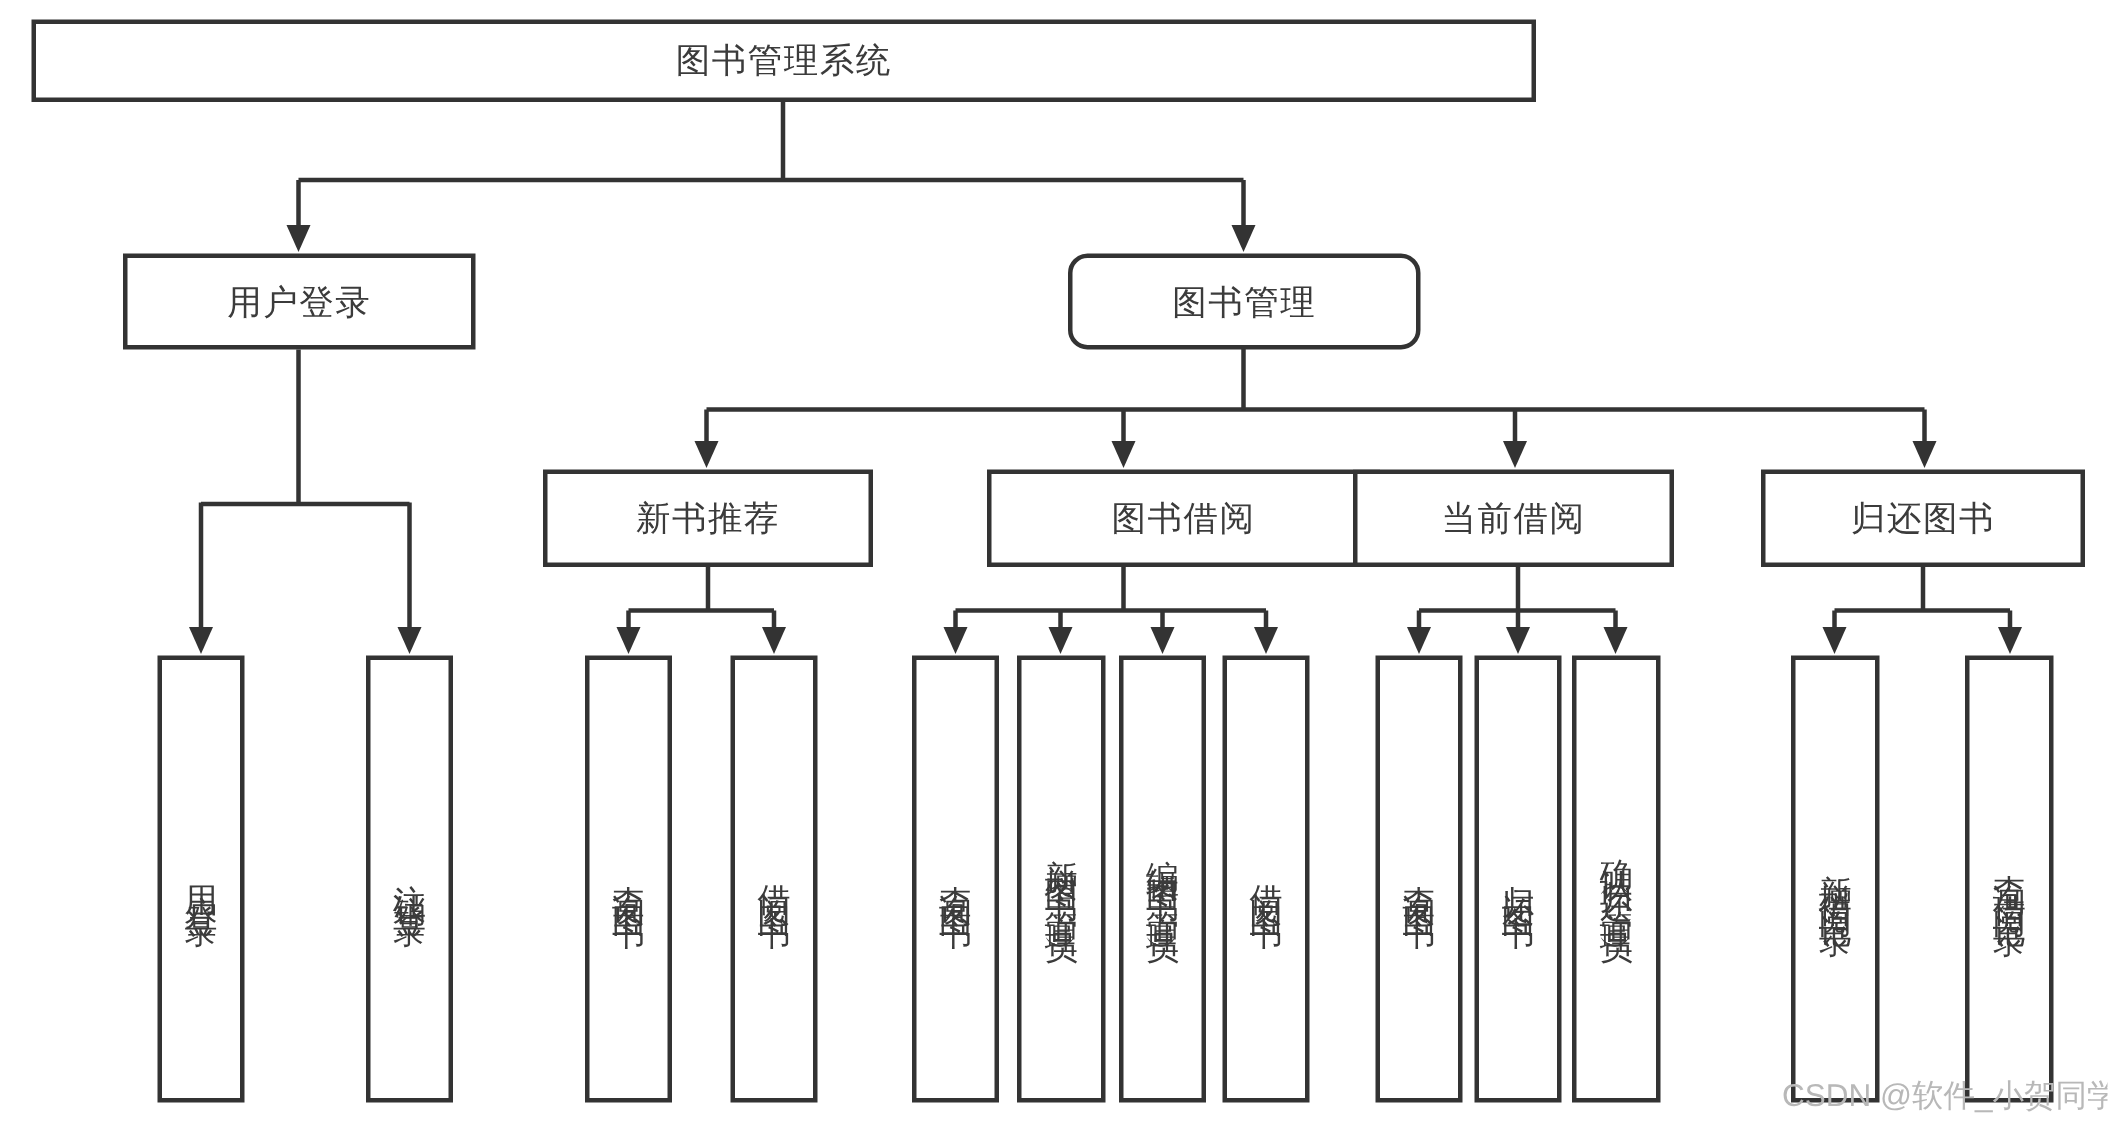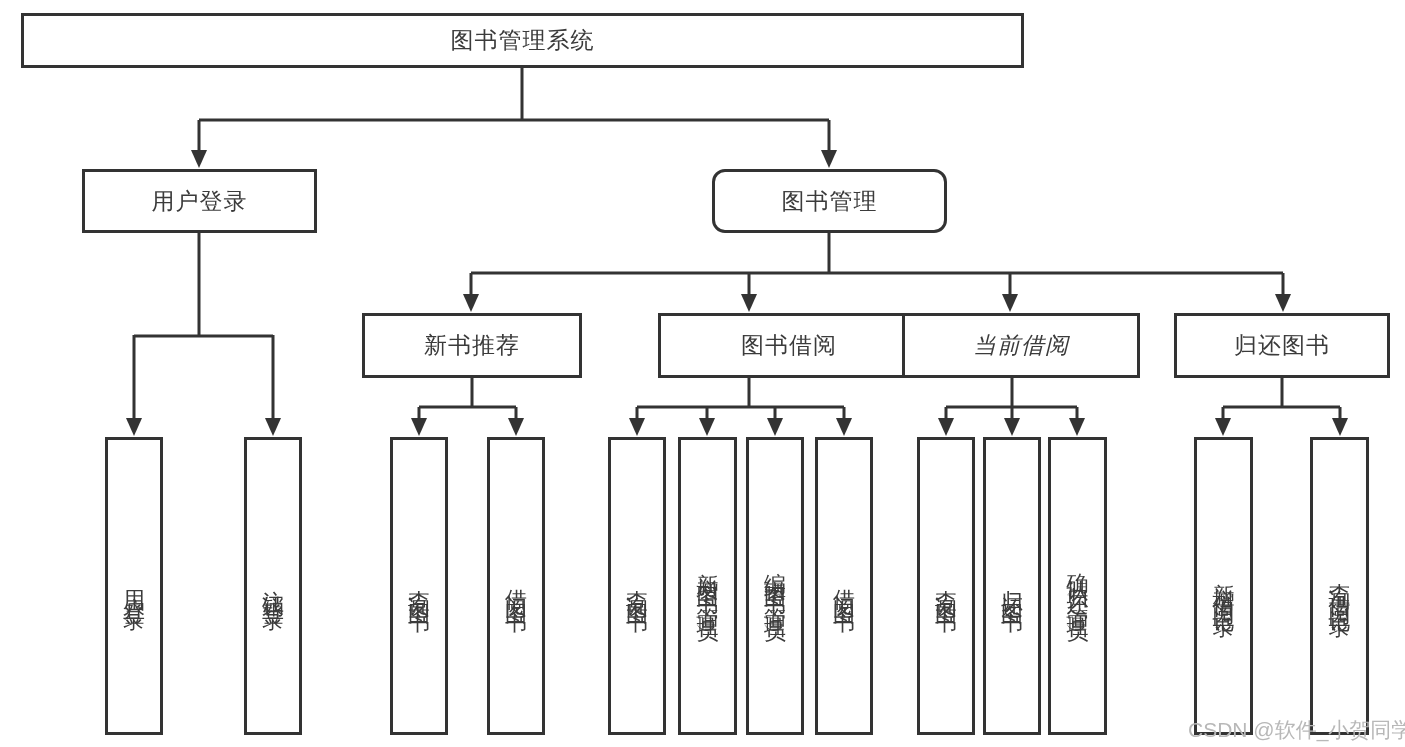--- a/index.html
+++ b/index.html
@@ -88,21 +88,21 @@
 <div class="node" style="left:712px; top:169px; width:235px; height:64px;border-radius:13px;">
   <span>图书管理</span>
 </div>
 
 <div class="node" style="left:362px; top:313px; width:220px; height:65px;justify-content:center;">
   <span>新书推荐</span>
 </div>
 <div class="node" style="left:658px; top:313px; width:262px; height:65px;">
   <span>图书借阅</span>
 </div>
-<div class="node" style="left:902px; top:313px; width:238px; height:65px;font-style:italic;">
+<div class="node" style="left:902px; top:313px; width:214px; height:65px;">
   <span>当前借阅</span>
 </div>
 <div class="node" style="left:1174px; top:313px; width:216px; height:65px;">
   <span>归还图书</span>
 </div>
 
 <div class="node vnode" style="left:105px; top:437px; width:58px; height:298px;">
   <span class="vtext">用户登录</span>
 </div>
 <div class="node vnode" style="left:244px; top:437px; width:58px; height:298px;">

